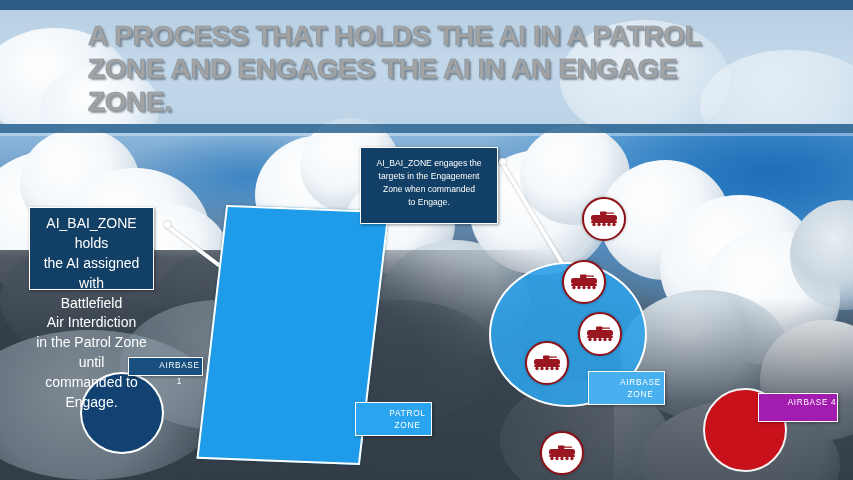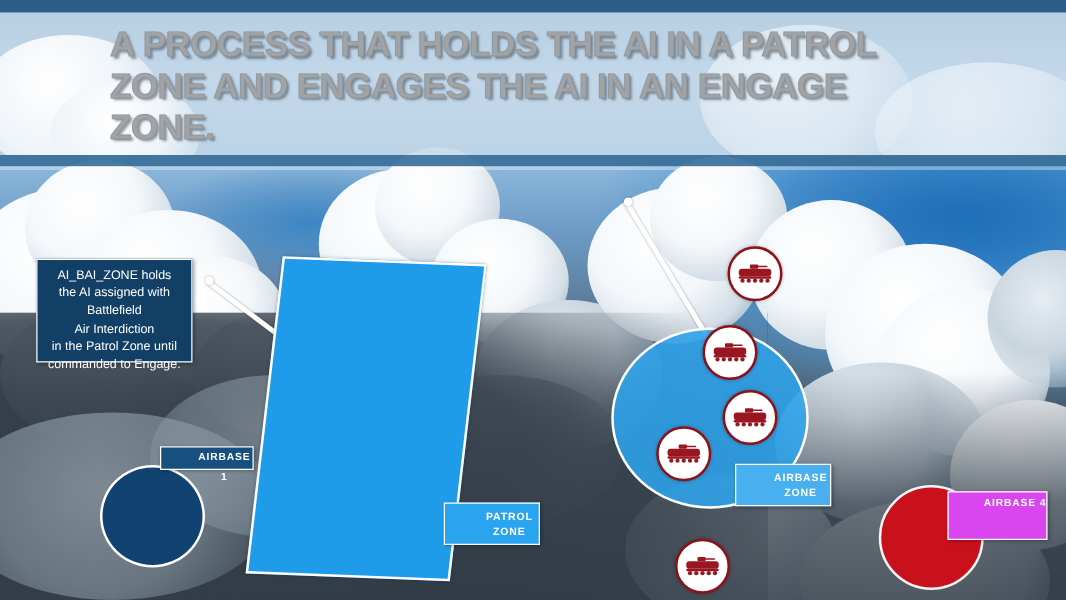--- a/index.html
+++ b/index.html
@@ -104,36 +104,36 @@
   .leader-dot-sm{position:absolute;width:5px;height:5px;border-radius:50%;background:#fff;}
 
   
   .callout{
     position:absolute;background:#113f65;border:1.6px solid #ffffff;
     color:#ffffff;text-align:center;box-sizing:border-box;
     box-shadow:1px 1px 3px rgba(0,0,0,.4);
     white-space:pre-line;
   }
   #callout-left{left:29px;top:207px;width:125px;height:83px;
-    padding:6px 5px;font-size:10px;line-height:1.42;}
+    padding:6px 5px;font-size:14px;line-height:1.42;}
   #callout-top{left:360px;top:147px;width:138px;height:77px;
     padding:9px 7px;font-size:8.6px;line-height:1.5;}
 
   
   .tag{
     position:absolute;border:1.6px solid #ffffff;color:#ffffff;
-    text-align:center;box-sizing:border-box;font-weight:bold;
+    text-align:center;box-sizing:border-box;font-weight:normal;
     letter-spacing:.7px;white-space:pre-line;
     box-shadow:1px 1px 3px rgba(0,0,0,.35);
     padding-left:28px;
   }
   #tag-airbase1{left:128px;top:357px;width:75px;height:19px;
     background:#17507f;font-size:8.2px;line-height:16px;}
-  #tag-airbase4{left:758px;top:393px;width:80px;height:39px;
-    background:#d946ef;font-size:8.2px;line-height:18px;}
+  #tag-airbase4{left:758px;top:393px;width:80px;height:29px;
+    background:#a21caf;font-size:8.2px;line-height:18px;}
   #tag-patrol{left:355px;top:402px;width:77px;height:34px;
     background:#2ba4ef;font-size:8.4px;line-height:1.38;padding-top:5px;}
   #tag-engage{left:588px;top:371px;width:77px;height:34px;
     background:#48b0ef;font-size:8.4px;line-height:1.38;padding-top:5px;}
 
   
   .tank{position:absolute;width:40px;height:40px;border-radius:50%;
     background:#ffffff;border:2.6px solid #8e1118;
     display:flex;align-items:center;justify-content:center;
     box-shadow:0 0 3px rgba(0,0,0,.3);}
@@ -296,20 +296,24 @@
       </svg>
     </span>
   </div>
 
   <div class="callout" id="callout-left">AI_BAI_ZONE holds
 the AI assigned with
 Battlefield
 Air Interdiction
 in the Patrol Zone until
 commanded to Engage.</div>
+  <div class="callout" id="callout-top">AI_BAI_ZONE engages the
+targets in the Engagement
+Zone when commanded
+to Engage.</div>
 
   <div class="tag" id="tag-airbase1">AIRBASE 1</div>
   <div class="tag" id="tag-patrol">PATROL
 ZONE</div>
   <div class="tag" id="tag-engage">AIRBASE
 ZONE</div>
   <div class="tag" id="tag-airbase4">AIRBASE 4</div>
 
 </div>
 

